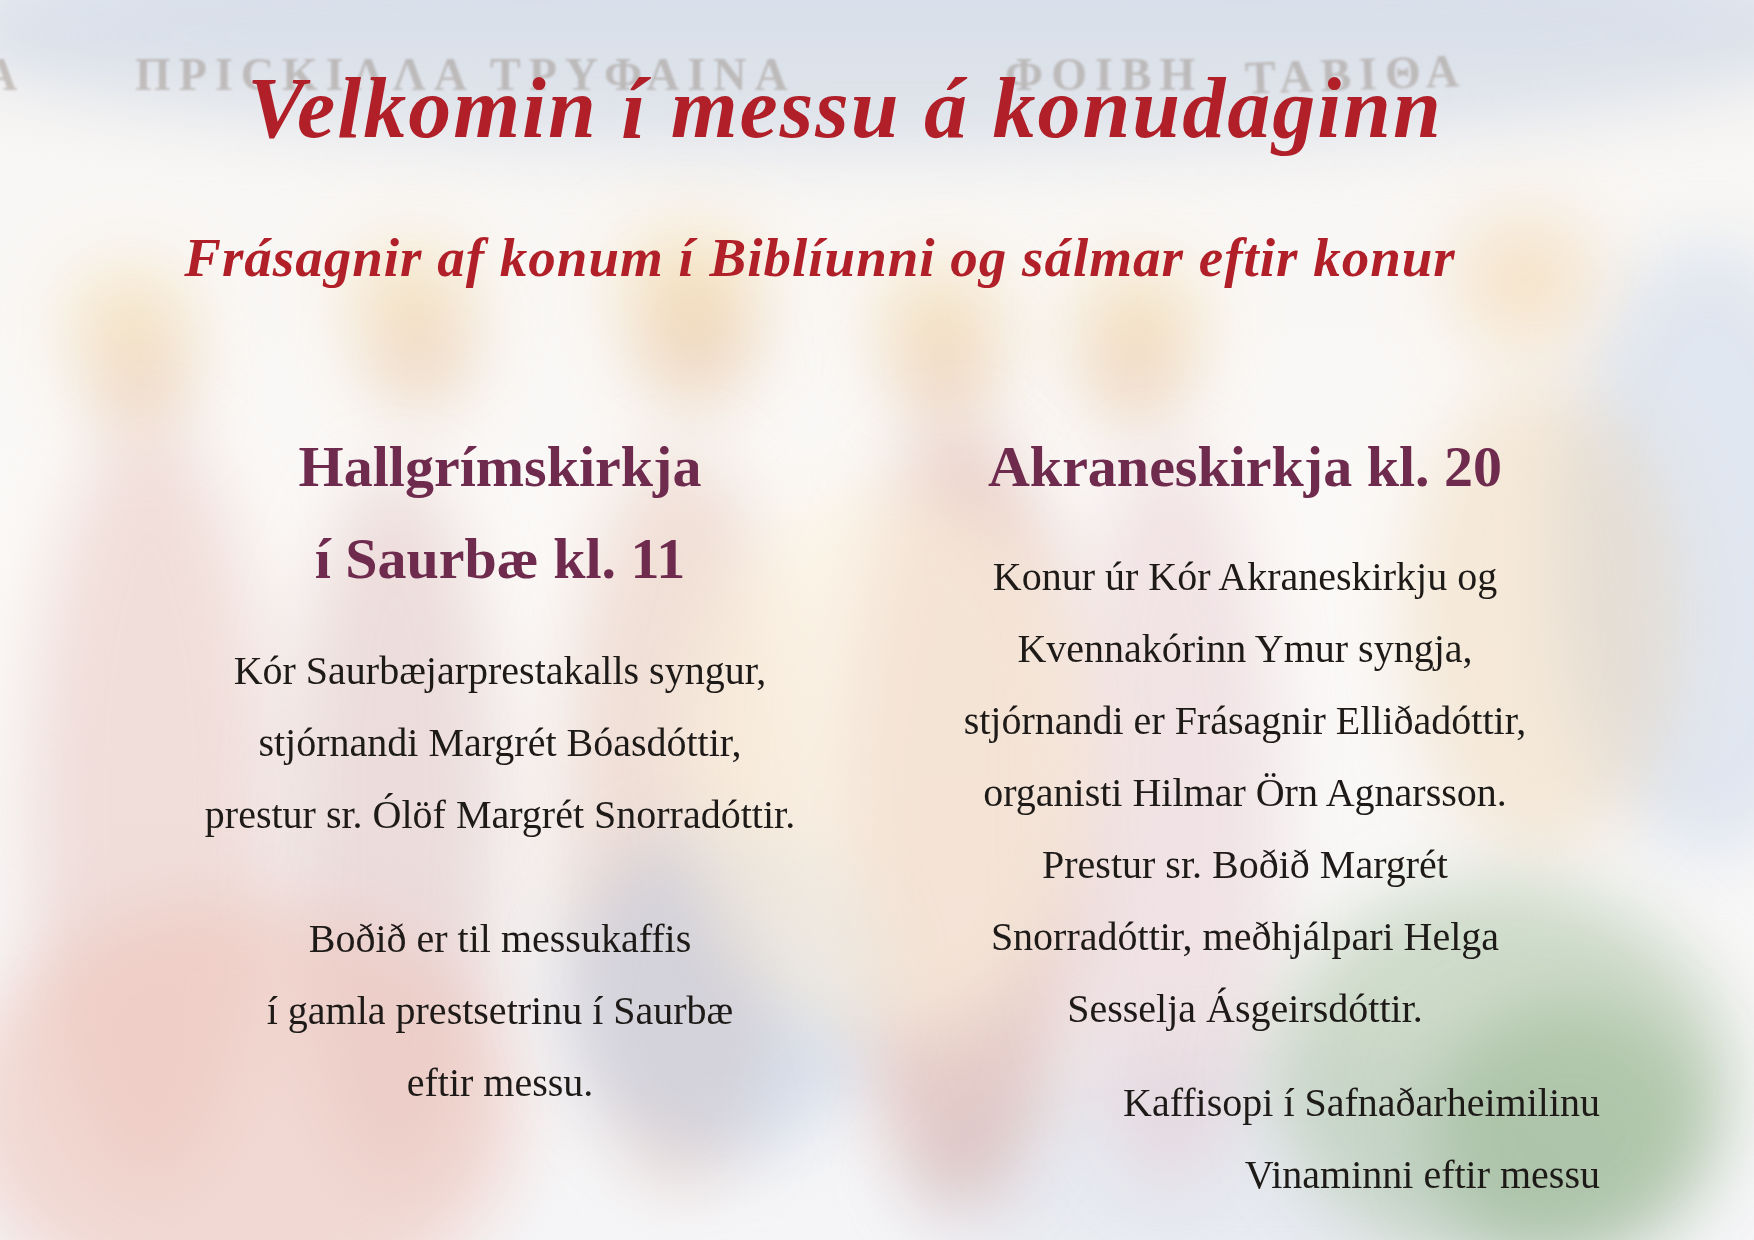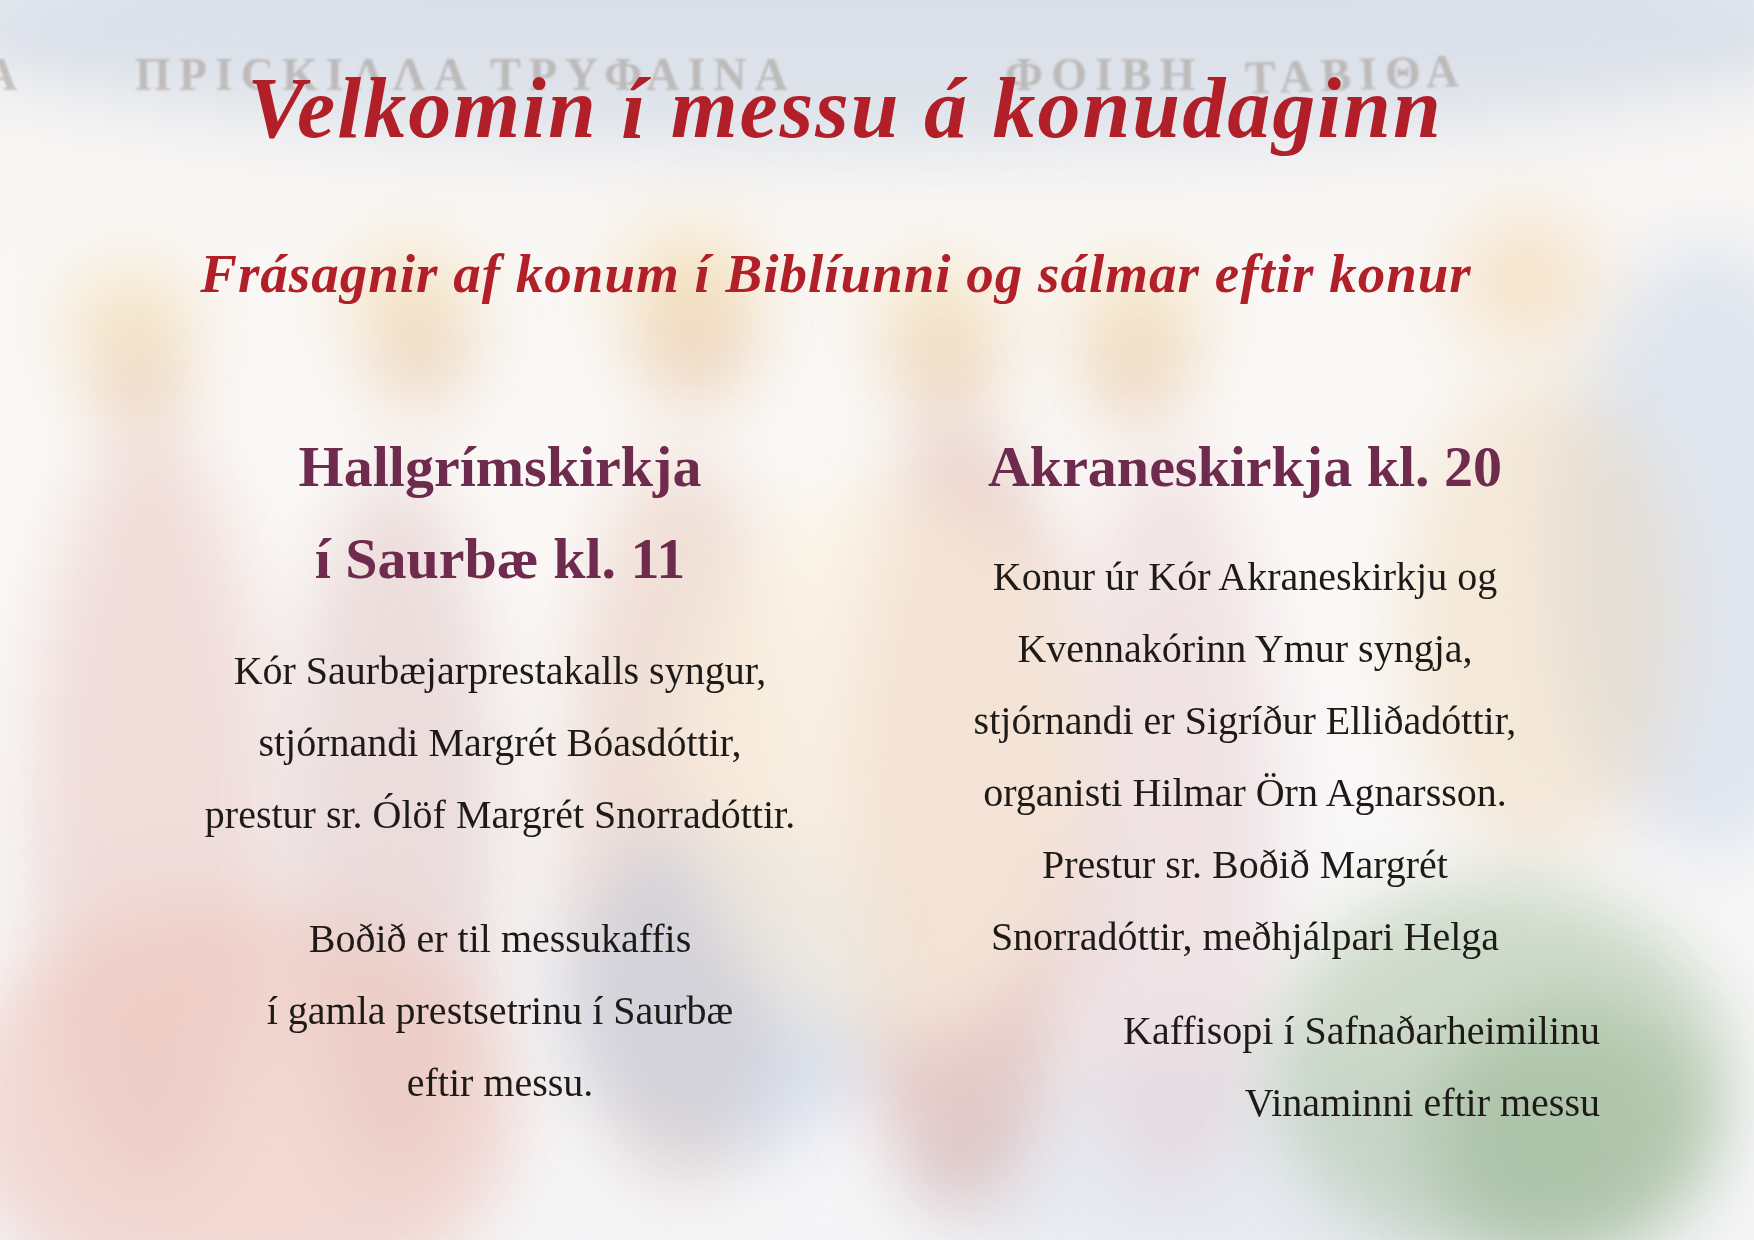--- a/index.html
+++ b/index.html
@@ -56,21 +56,21 @@
   
   .title{
     position:absolute;left:0;top:58px;width:1690px;
     margin:0;text-align:center;
     font-size:86px;font-style:italic;font-weight:bold;
     letter-spacing:2px;
     color:var(--title-red,#b11f28);
   }
   .subtitle{
     position:absolute;left:0;top:226px;width:1640px;
-    margin:16px;text-align:center;
+    margin:0;text-align:center;
     font-size:55px;font-style:italic;font-weight:bold;
     letter-spacing:1px;
     color:var(--title-red,#b11f28);
   }
   .col{position:absolute;top:421px;text-align:center;color:var(--body-text,#1d1a18);}
   .col-left{left:110px;width:780px;}
   .col-right{left:890px;width:710px;}
   .heading{
     margin:0;
     font-size:58px;line-height:92px;font-weight:bold;
@@ -142,24 +142,25 @@
     </p>
   </section>
 
   <section class="col col-right">
     <h3 class="heading">
       <span class="line">Akraneskirkja kl. 20</span>
     </h3>
     <p class="para para-1">
       <span class="line">Konur úr Kór Akraneskirkju og</span>
       <span class="line">Kvennakórinn Ymur syngja,</span>
-      <span class="line">stjórnandi er Sigríður Elliðadóttir,</span>
+      <span class="line">stjórnandi er Frásagnir Elliðadóttir,</span>
       <span class="line">organisti Hilmar Örn Agnarsson.</span>
       <span class="line">Prestur sr. Boðið Margrét</span>
       <span class="line">Snorradóttir, meðhjálpari Helga</span>
+      <span class="line">Sesselja Ásgeirsdóttir.</span>
     </p>
     <p class="para para-2">
       <span class="line">Kaffisopi í Safnaðarheimilinu</span>
       <span class="line">Vinaminni eftir messu</span>
     </p>
   </section>
 
 </div>
 
 </body></html>

